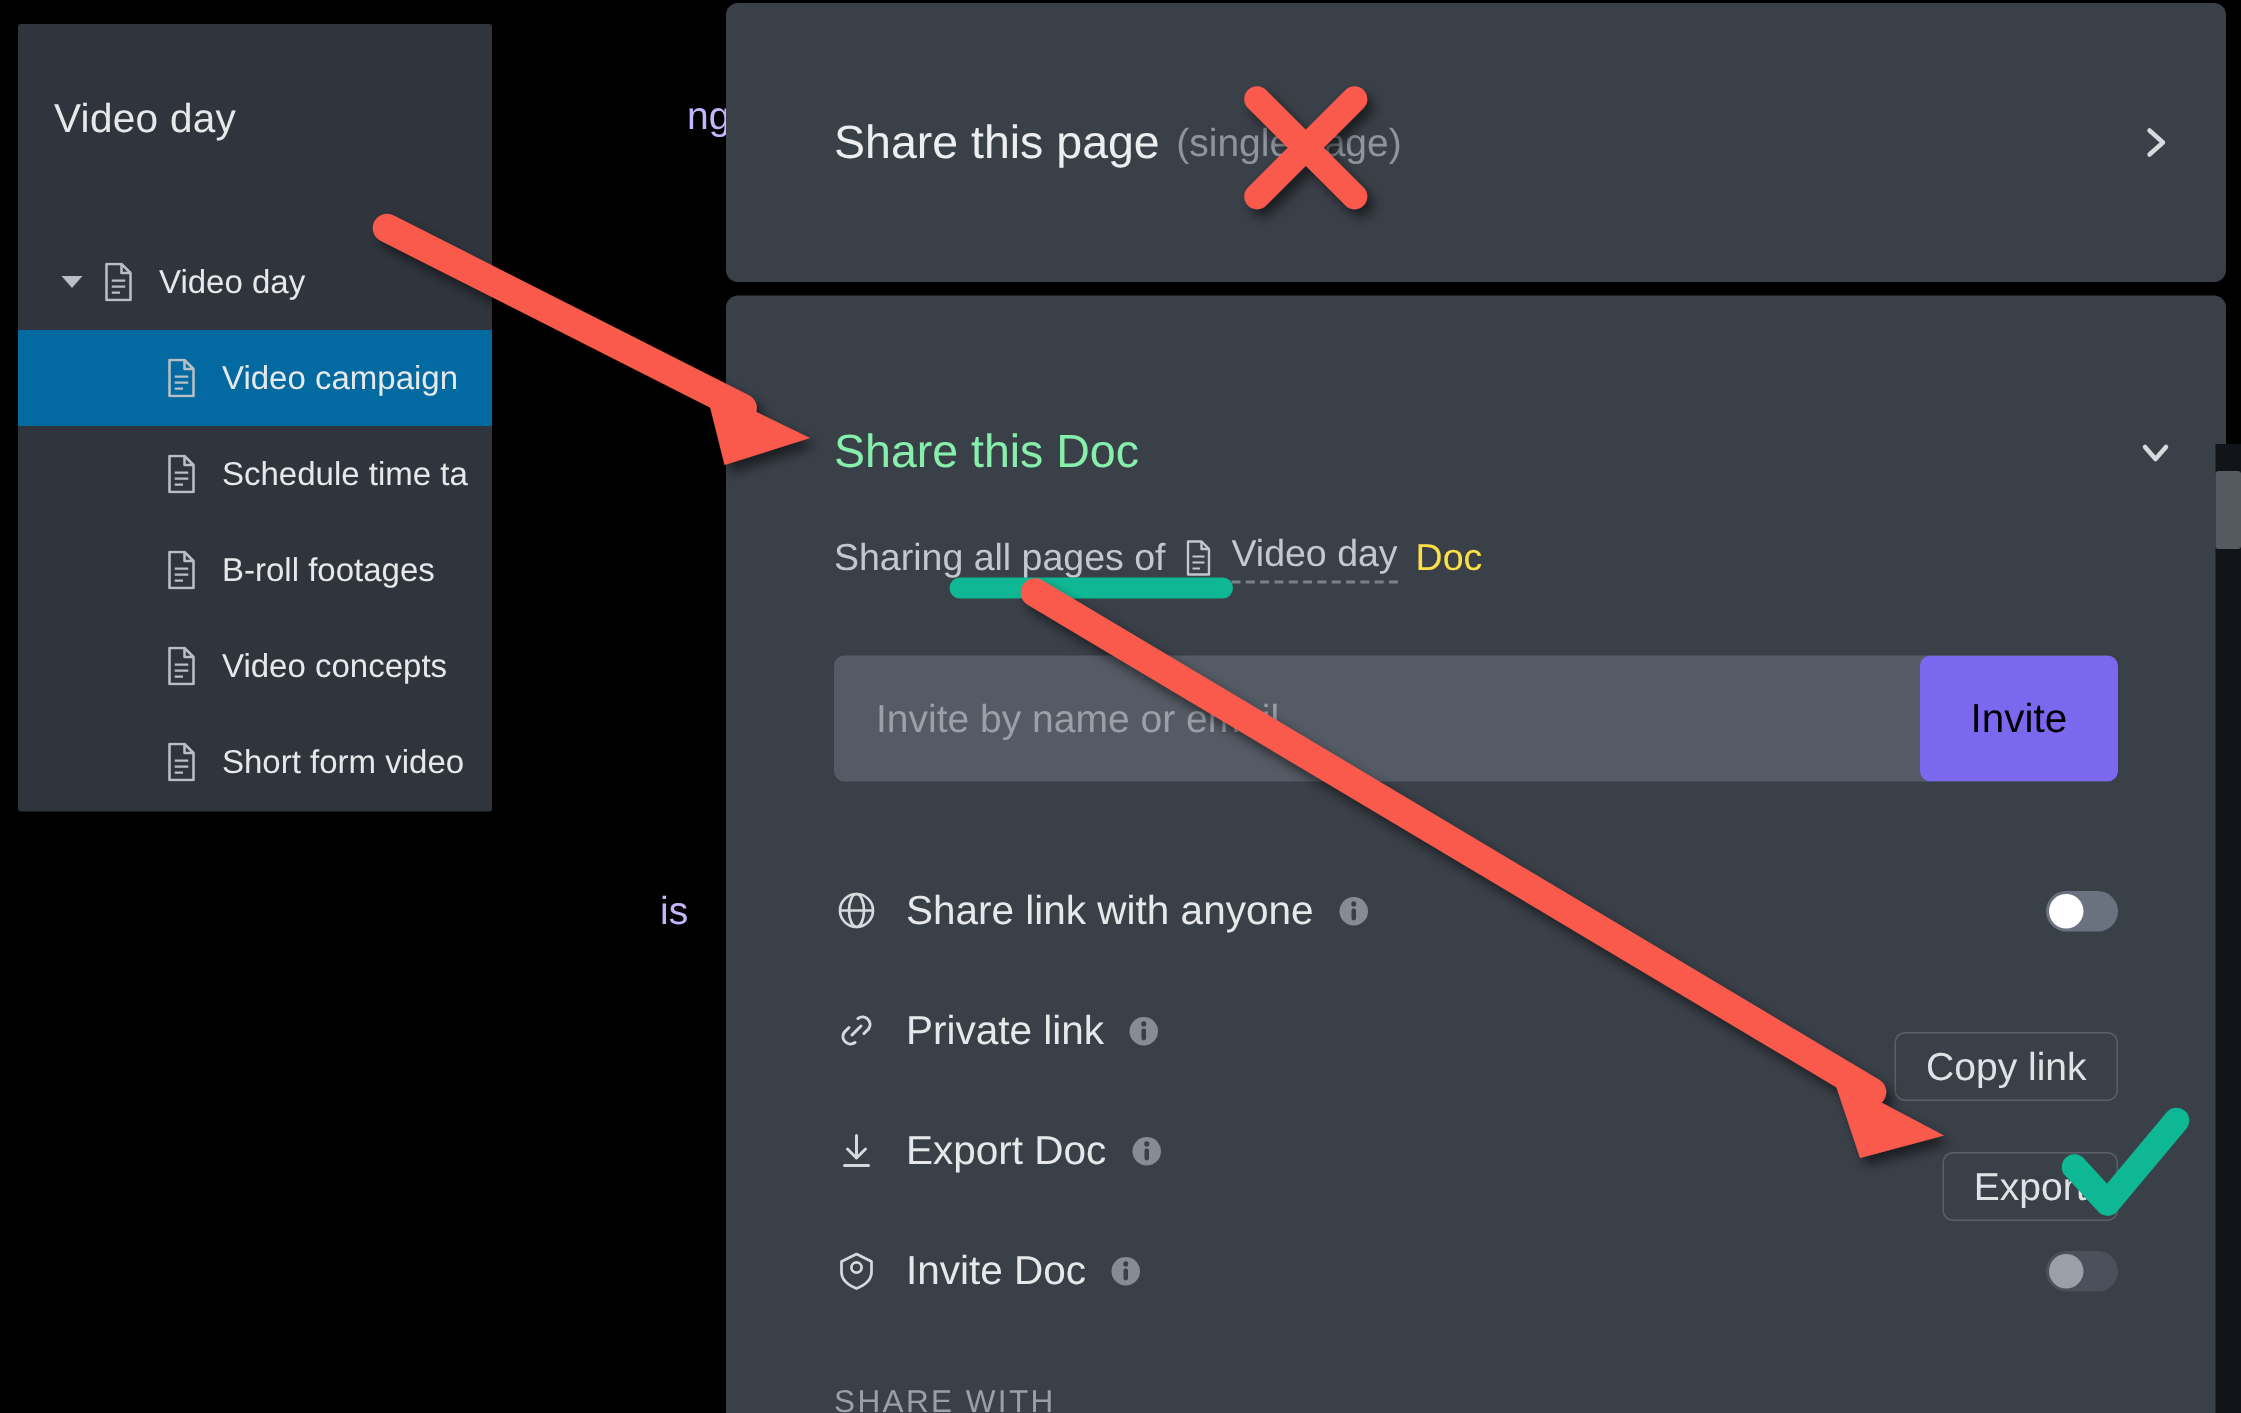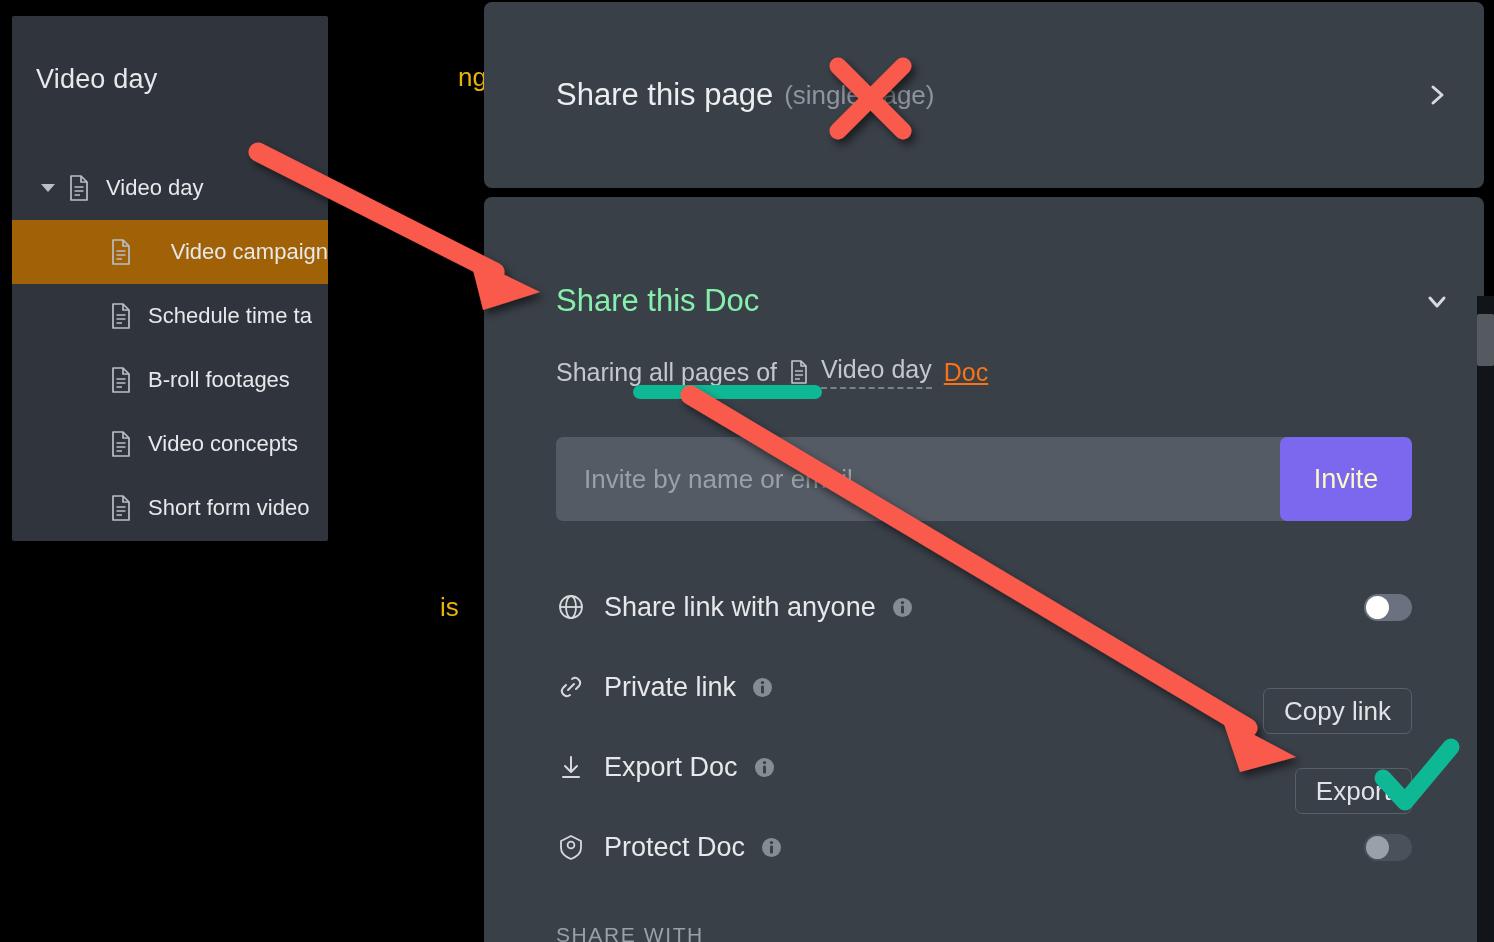--- a/index.html
+++ b/index.html
@@ -12,21 +12,21 @@
     height: 942px;
     position: relative;
     overflow: hidden;
     font-family: "Liberation Sans", sans-serif;
     -webkit-font-smoothing: antialiased;
   }
 
   
   .bg-frag {
     position: absolute;
-    color: #eab308;
+    color: #c4b5fd;
     font-size: 26px;
     white-space: nowrap;
     pointer-events: none;
   }
 
   
   #sidebar {
     position: absolute;
     left: 12px;
     top: 16px;
@@ -54,21 +54,21 @@
     position: relative;
     height: 64px;
     display: flex;
     align-items: center;
     white-space: nowrap;
     color: #e6e8ea;
     font-size: 22px;
   }
   .tree-row.root { padding-left: 28px; }
   .tree-row.child { padding-left: 98px; }
-  .tree-row.selected { background: #a16207; justify-content: space-between; }
+  .tree-row.selected { background: #0369a1; }
   .caret {
     width: 18px;
     height: 18px;
     margin-right: 10px;
     flex: 0 0 auto;
     position: relative;
   }
   .caret::after {
     content: "";
     position: absolute;
@@ -161,21 +161,21 @@
   #sharing-docic {
     width: 20px; height: 24px;
     margin-right: 12px;
     display: block;
   }
   #sharing-docname {
     border-bottom: 2px dashed #7b8189;
     padding-bottom: 3px;
     margin-right: 12px;
   }
-  #sharing-kind { color: #f97316; text-decoration: underline; }
+  #sharing-kind { color: #fde047; }
 
   
   #invite-wrap {
     position: absolute;
     left: 72px;
     top: 240px;
     width: 856px;
     height: 84px;
     background: #555b65;
     border-radius: 7px;
@@ -192,21 +192,21 @@
     font-size: 26px;
     color: #e6e8ea;
     padding: 0 28px;
   }
   #invite-input::placeholder { color: #9aa0a8; }
   #invite-button {
     flex: 0 0 auto;
     width: 132px;
     background: #7b68ee;
     border: 0;
-    color: #fef9c3;
+    color: #000000;
     font-family: "Liberation Sans", sans-serif;
     font-size: 27px;
     cursor: pointer;
     border-radius: 7px;
     text-align: center;
   }
 
   
   .opt-row {
     position: absolute;
@@ -472,21 +472,21 @@
           </svg></span>
         <span class="opt-right">
           <button class="ghost-btn">Export</button>
         </span>
       </div>
       <div class="opt-row" style="top: 622px;">
         <span class="opt-icon"><svg viewBox="0 0 30 30" width="30" height="30">
             <path d="M15 4 L25 9 v7 c0 6 -5 9 -10 11 c-5 -2 -10 -5 -10 -11 V9 z" fill="none" stroke="#d7dadd" stroke-width="1.8" stroke-linejoin="round"></path>
             <circle cx="15" cy="13" r="3.4" fill="none" stroke="#d7dadd" stroke-width="1.8"></circle>
           </svg></span>
-        <span class="opt-label">Protect Doc</span>
+        <span class="opt-label">Invite Doc</span>
         <span class="info-ic"><svg viewBox="0 0 21 21" width="21" height="21">
             <circle cx="10.5" cy="10.5" r="9.5" fill="#868c94"></circle>
             <circle cx="10.5" cy="5.6" r="1.7" fill="#3a4048"></circle>
             <rect x="9" y="8.6" width="3" height="8" rx="1.4" fill="#3a4048"></rect>
           </svg></span>
         <span class="opt-right">
           <span class="toggle disabled">
             <span class="knob"></span>
           </span>
         </span>

